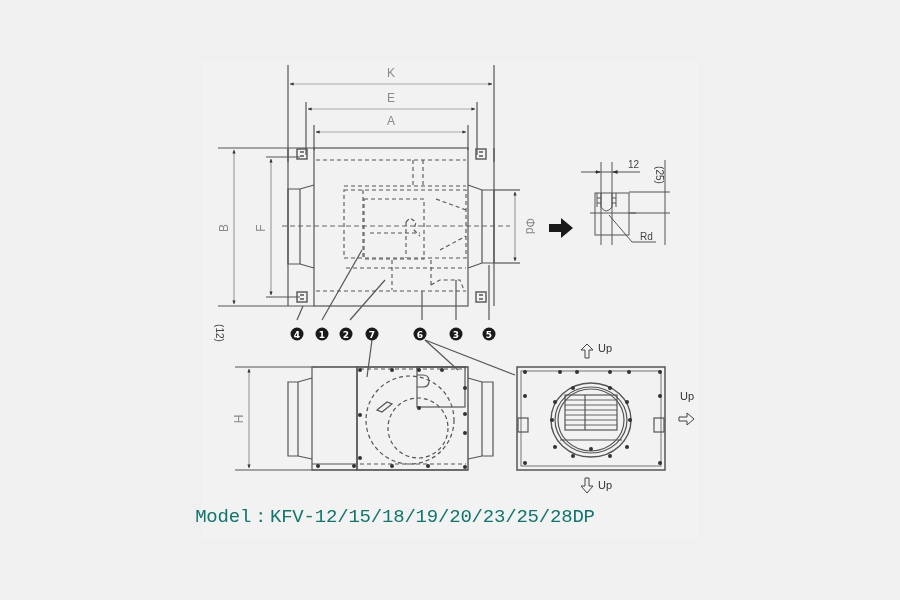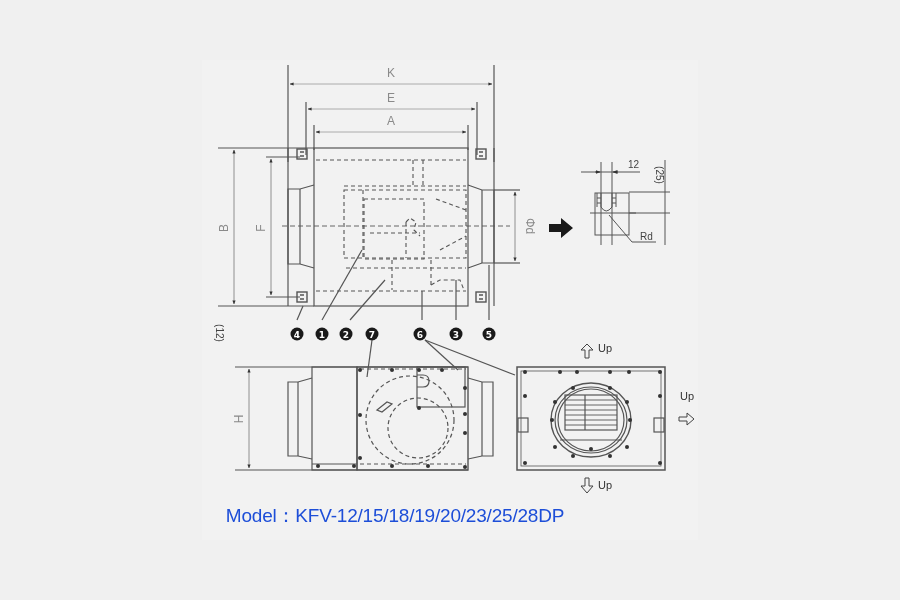--- a/index.html
+++ b/index.html
@@ -13,21 +13,21 @@
     position: absolute; left: 202px; top: 60px; width: 496px; height: 480px;
     background: #f2f2f2;
   }
   svg.drawing { position: absolute; left: 0; top: 0; width: 900px; height: 600px; }
   .dimtxt { font-family: "Liberation Sans", sans-serif; font-size: 12px; fill: #8a8a8a; }
   .smalltxt { font-family: "Liberation Sans", sans-serif; font-size: 10px; fill: #444; }
   .uptxt { font-family: "Liberation Sans", sans-serif; font-size: 11px; fill: #333; }
   .badge-txt { font-family: "DejaVu Sans", sans-serif; font-size: 9px; font-weight: bold; fill: #fff; }
   .caption {
     position: absolute; left: 0; top: 503px; width: 770px; text-align: center;
-    font-family: Liberation Sans, sans-serif; font-size: 19px; color: #1d4ed8;
+    font-family: Liberation Mono, monospace; font-size: 19px; color: #0f766e;
     letter-spacing: -0.2px;
   }
   .caption span { display: inline-block; margin-left: 20px; }
 </style>
 </head>
 <body>
 
 <div class="panel"></div>
 
 <svg class="drawing" viewBox="0 0 900 600" xmlns="http://www.w3.org/2000/svg">

